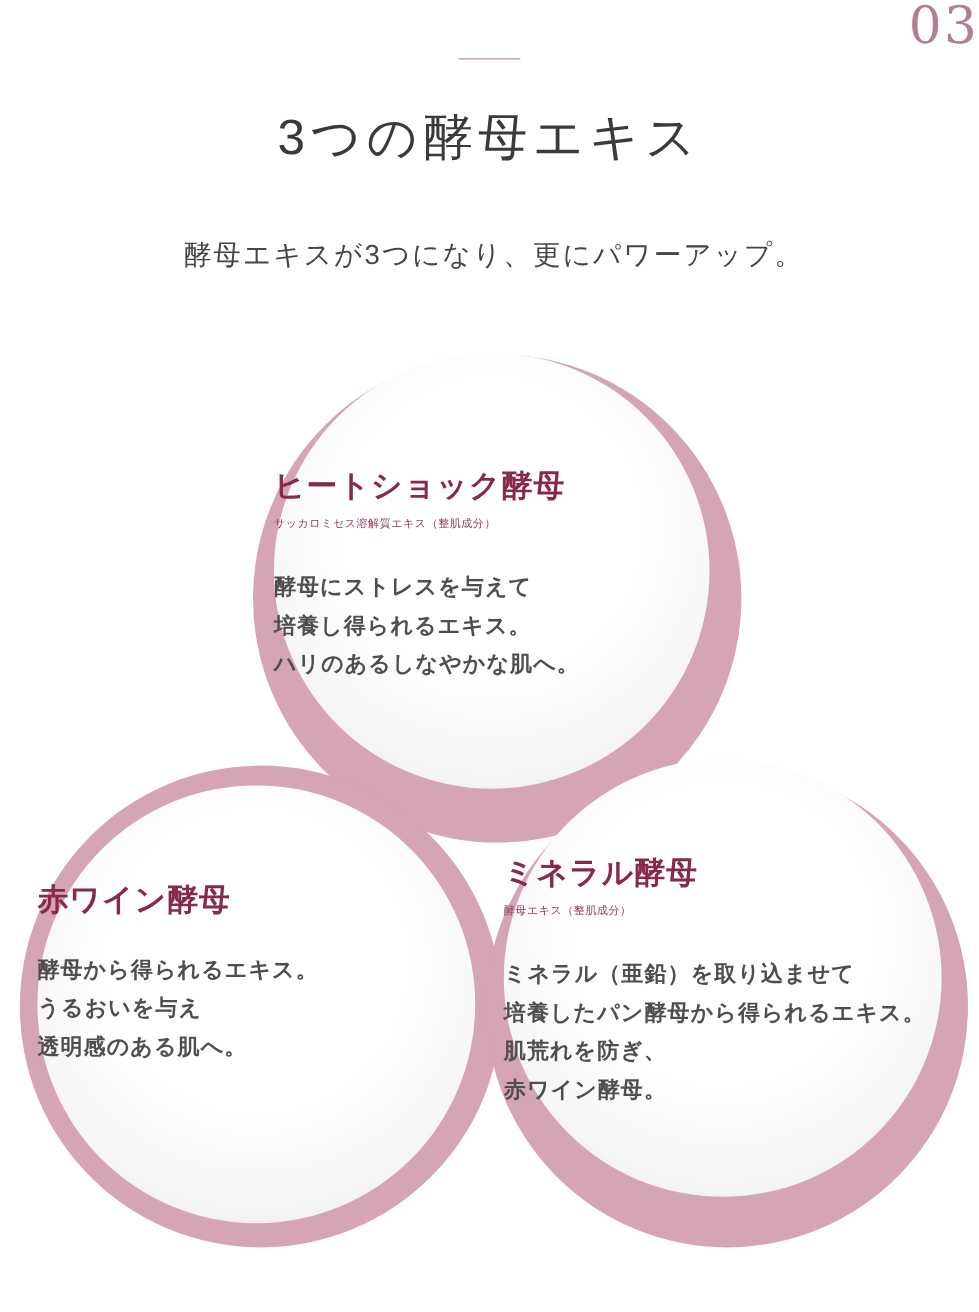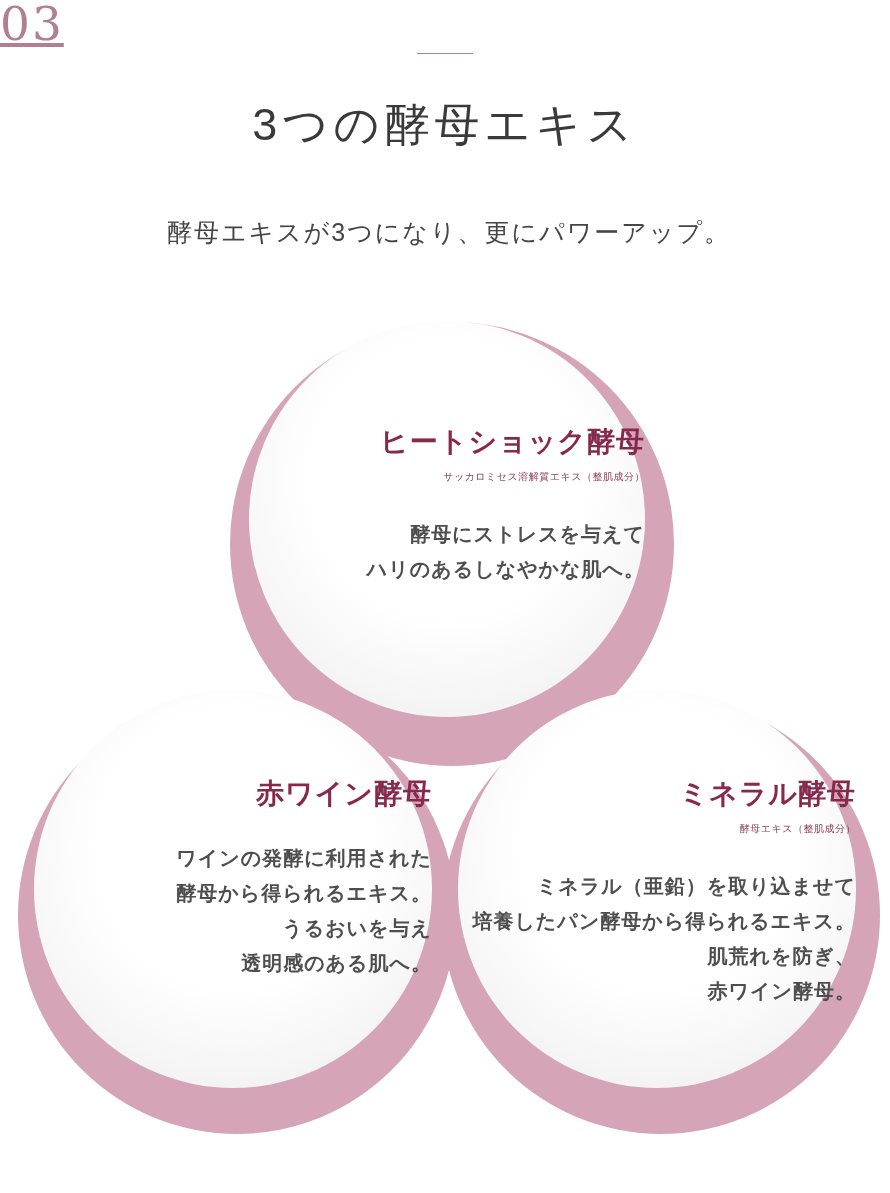--- a/index.html
+++ b/index.html
@@ -15,27 +15,26 @@
     background: #ffffff;
     font-family: "Liberation Sans", "DejaVu Sans", sans-serif;
   }
 
   
   .sec-num {
     position: absolute;
     top: 0;
     left: 0;
     width: 100%;
-    text-align: left;
+    text-align: right;
     font-family: "DejaVu Serif", "Liberation Serif", serif;
     font-size: 47px;
     line-height: 1.0;
     color: #b27e91;
     letter-spacing: 2px;
-    text-decoration: underline;
   }
   .divider {
     position: absolute;
     top: 53px;
     left: 417px;
     width: 56px;
     height: 1px;
     background: #b2808f;
   }
   .title {
@@ -77,27 +76,27 @@
 
   
   .bubble {
     position: absolute;
     border-radius: 50%;
     background: radial-gradient(circle at 50% 40%,
                 #ffffff 0%, #ffffff 45%, #f7f6f6 70%,
                 #eeeced 90%, #e9e7e8 100%);
   }
   .bubble-top   { left: 249px; top: 321px; width: 396px; height: 396px; }
-  .bubble-left  { left:  34px; top: 690px; width: 398px; height: 398px; }
+  .bubble-left  { left:  34px; top: 714px; width: 398px; height: 398px; }
   .bubble-right { left: 458px; top: 690px; width: 398px; height: 398px; }
 
   .bubble-content {
     position: absolute;
     left: 0; right: 0; top: 0; bottom: 0;
-    text-align: right;
+    text-align: left;
   }
   .bubble-top   .bubble-content { padding-top: 104px; }
   .bubble-left  .bubble-content,
   .bubble-right .bubble-content { padding-top: 87px; }
 
   .b-name {
     font-size: 28px;
     line-height: 34px;
     font-weight: bold;
     letter-spacing: 1px;
@@ -137,30 +136,30 @@
   <div class="pink pink-top"></div>
   <div class="pink pink-left"></div>
   <div class="pink pink-right"></div>
 
   <div class="bubble bubble-top">
     <div class="bubble-content">
       <div class="b-name">ヒートショック酵母</div>
       <div class="b-ing">サッカロミセス溶解質エキス（整肌成分）</div>
       <div class="b-desc">
         <div class="b-line">酵母にストレスを与えて</div>
+        <div class="b-line">培養し得られるエキス。</div>
         <div class="b-line">ハリのあるしなやかな肌へ。</div>
       </div>
     </div>
   </div>
 
   <div class="bubble bubble-left">
     <div class="bubble-content">
       <div class="b-name">赤ワイン酵母</div>
       <div class="b-desc">
-        <div class="b-line">ワインの発酵に利用された</div>
         <div class="b-line">酵母から得られるエキス。</div>
         <div class="b-line">うるおいを与え</div>
         <div class="b-line">透明感のある肌へ。</div>
       </div>
     </div>
   </div>
 
   <div class="bubble bubble-right">
     <div class="bubble-content">
       <div class="b-name">ミネラル酵母</div>

